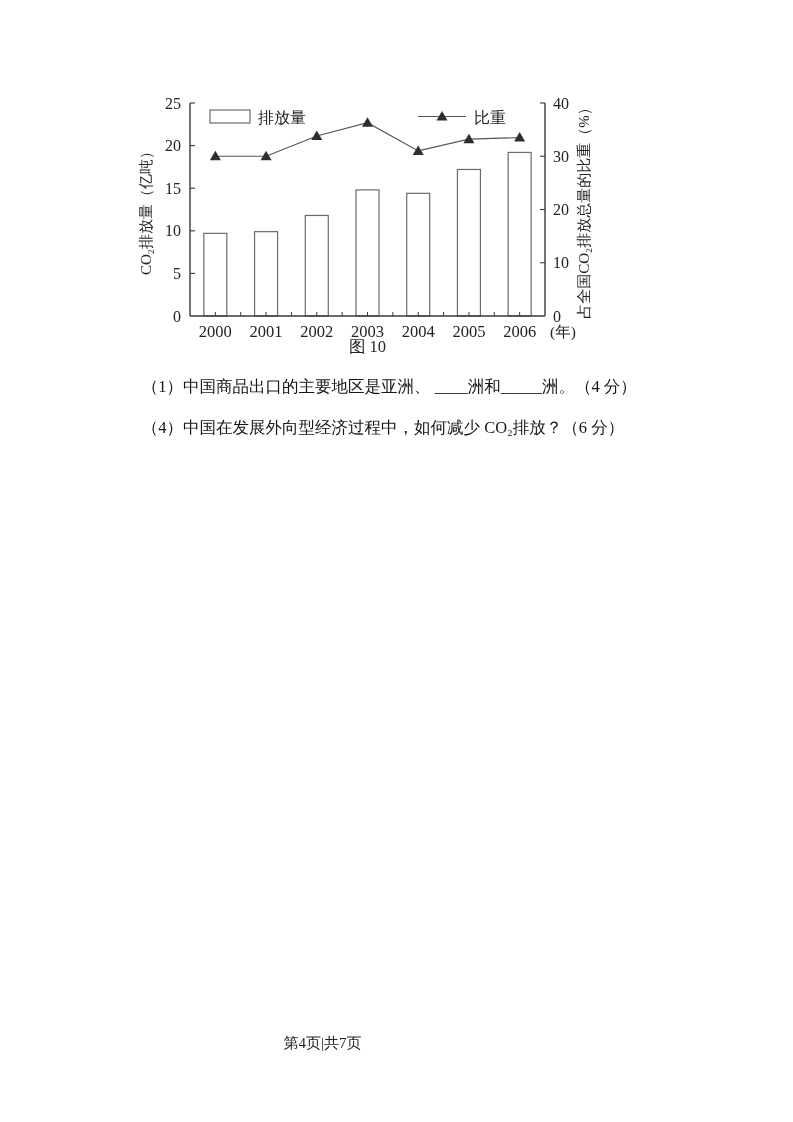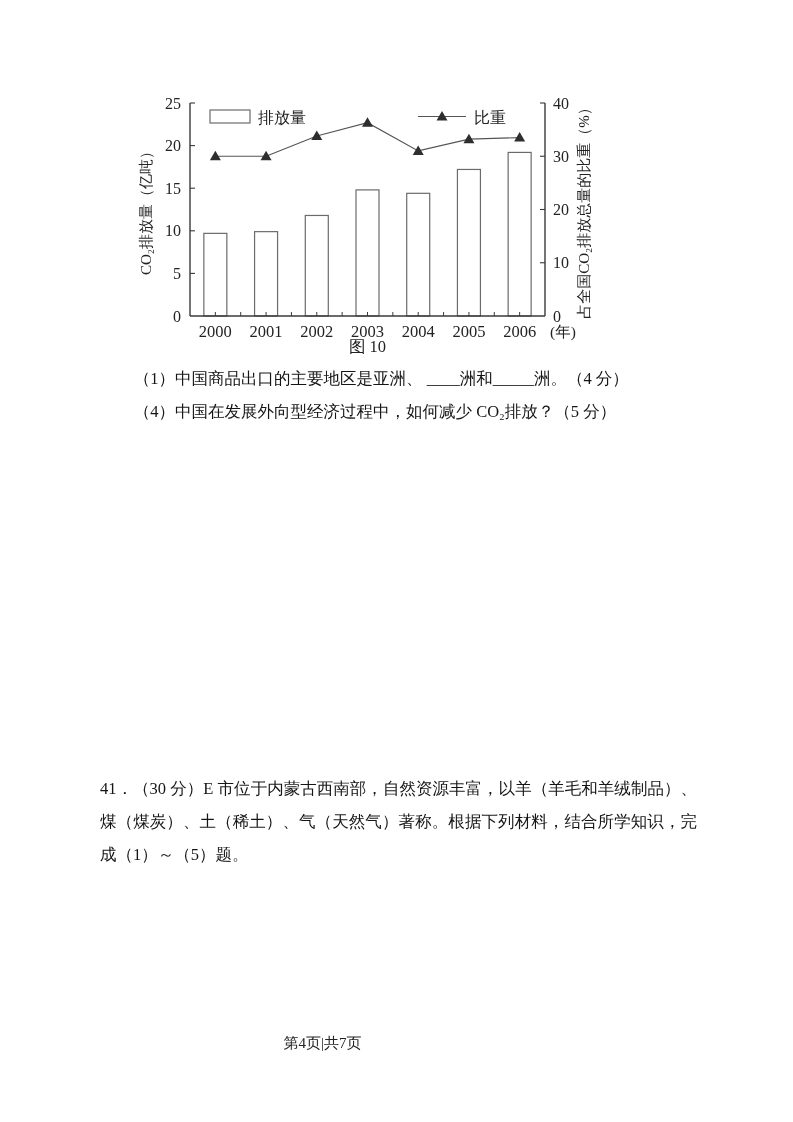--- a/index.html
+++ b/index.html
@@ -14,21 +14,21 @@
   .chart-figure{
     position:absolute;left:135px;top:90px;width:510px;height:270px;margin:0;
   }
   .chart-figure svg{display:block;font-family:"Liberation Serif","DejaVu Serif",serif;}
   .text-block{
     position:absolute;left:100px;width:597px;
     font-size:16.5px;line-height:33px;
     text-align:justify;text-justify:inter-ideograph;
     color:#151515;
   }
-  .text-block p{margin:0;}
+  .text-block p{margin:8px;}
   .q-indent{text-indent:2.05em;}
   #questions-main{top:362px;}
   #question-41-block{top:772px;}
   .page-footer{
     position:absolute;left:0;top:1034px;width:645px;
     text-align:center;font-size:15px;color:#222;
   }
 </style>
 </head>
 <body>
@@ -102,22 +102,19 @@
         <text x="123" y="32.5" font-size="16" fill="#222222">排放量</text>
         <line x1="283" y1="26.5" x2="331" y2="26.5" stroke="#555555" stroke-width="1.2"></line>
         <polygon points="307,21 301.5,30.5 312.5,30.5" fill="#2e2e2e"></polygon>
         <text x="339" y="32.5" font-size="16" fill="#222222">比重</text>
         <text x="232.5" y="262" text-anchor="middle" font-size="16.5" fill="#222222">图 10</text>
       </svg>
   </figure>
 
   <div class="text-block" id="questions-main">
     <p class="q-indent">（1）中国商品出口的主要地区是亚洲、 ____洲和_____洲。（4 分）</p>
-    <p class="q-indent">（4）中国在发展外向型经济过程中，如何减少 CO₂排放？（5 分）</p>
+    <p class="q-indent">（4）中国在发展外向型经济过程中，如何减少 CO₂排放？（6 分）</p>
   </div>
 
-  <div class="text-block" id="question-41-block">
-    <p>41．（30 分）E 市位于内蒙古西南部，自然资源丰富，以羊（羊毛和羊绒制品）、煤（煤炭）、土（稀土）、气（天然气）著称。根据下列材料，结合所学知识，完成（1）～（5）题。</p>
-  </div>
 
   <div class="page-footer">第4页|共7页</div>
 
 </div>
 
 </body></html>

